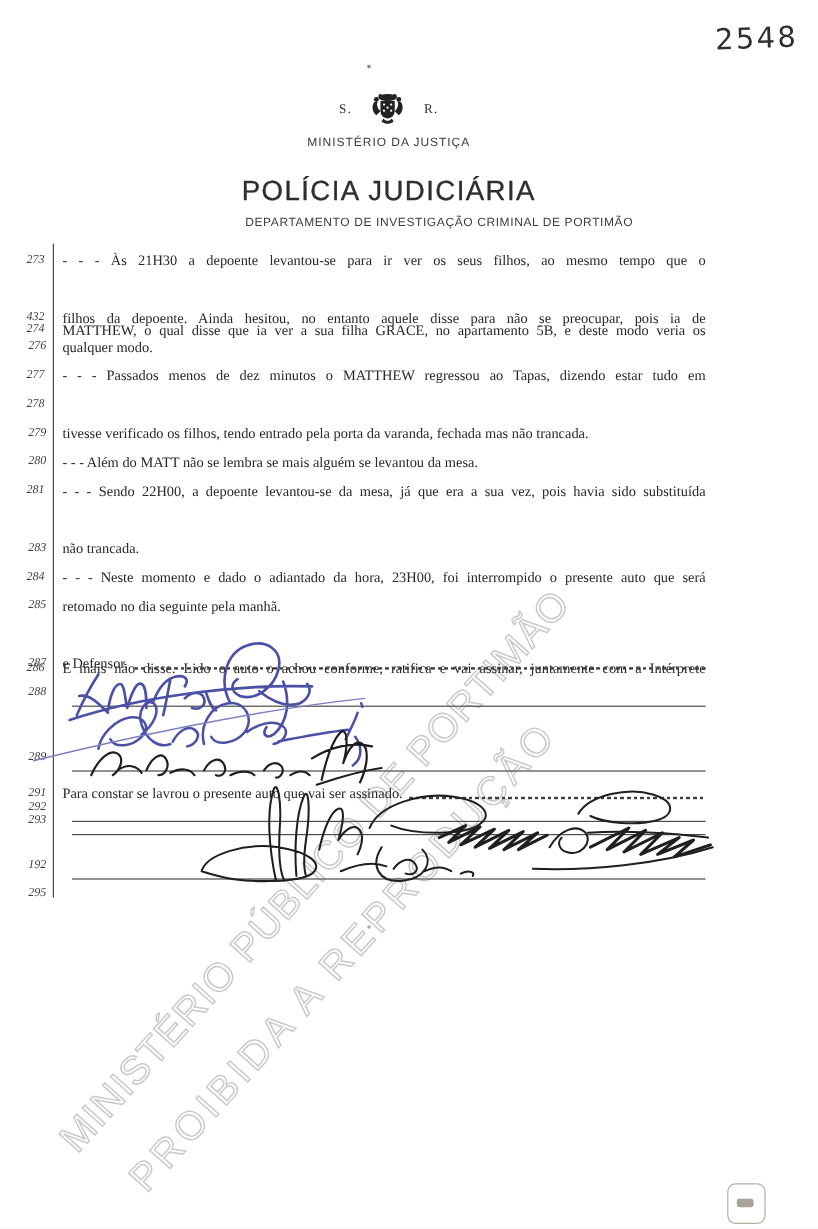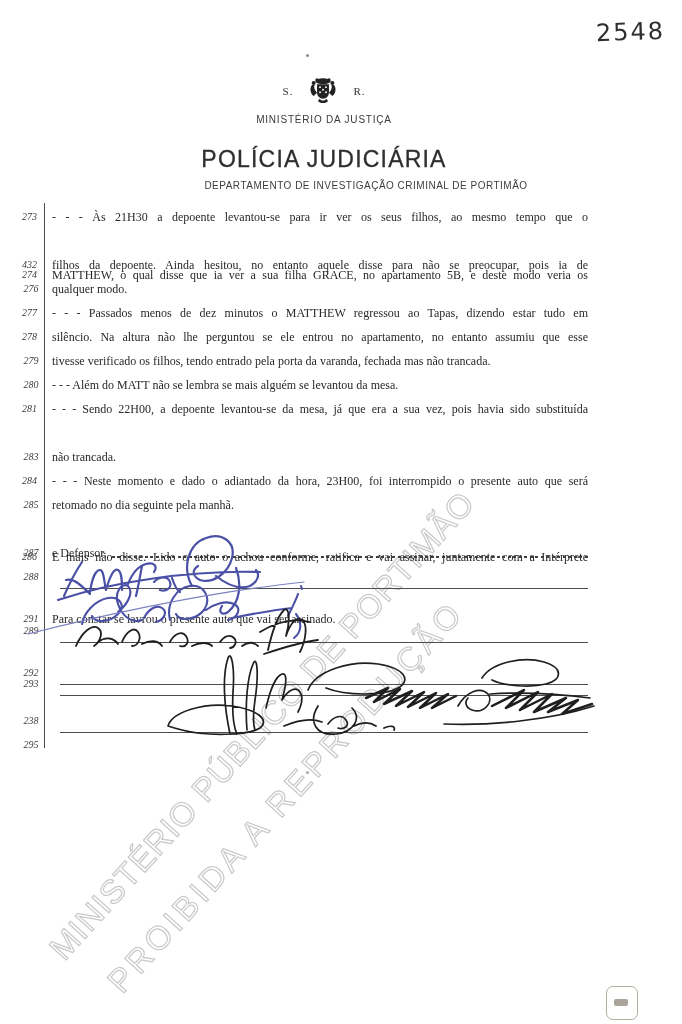--- a/index.html
+++ b/index.html
@@ -97,56 +97,56 @@
 
   <div class="marginline"></div>
   <div class="speck2"></div>
 
   <div class="bodywrap">
       <div class="row justify" style="top: 205px;"><span class="lnum">273</span><span class="t">- - - Às 21H30 a depoente levantou-se para ir ver os seus filhos, ao mesmo tempo que o</span></div>
       <div class="row justify" style="top: 247px; margin-top: 16px;"><span class="lnum">274</span><span class="t">MATTHEW, o qual disse que ia ver a sua filha GRACE, no apartamento 5B, e deste modo veria os</span></div>
       <div class="row justify" style="top: 253px;"><span class="lnum">432</span><span class="t">filhos da depoente. Ainda hesitou, no entanto aquele disse para não se preocupar, pois ia de</span></div>
       <div class="row left" style="top: 277px;"><span class="lnum">276</span><span class="t">qualquer modo.</span></div>
       <div class="row justify" style="top: 301px;"><span class="lnum">277</span><span class="t">- - - Passados menos de dez minutos o MATTHEW regressou ao Tapas, dizendo estar tudo em</span></div>
-      <div class="row justify" style="top: 325px;"><span class="lnum">278</span><span class="t">silêncio. Na altura não lhe perguntou se ele entrou no apartamento, no entanto assumiu que esse</span></div>
+      <div class="row justify" style="top: 325px;"><span class="lnum">278</span></div>
       <div class="row left" style="top: 349px;"><span class="lnum">279</span><span class="t">tivesse verificado os filhos, tendo entrado pela porta da varanda, fechada mas não trancada.</span></div>
       <div class="row left" style="top: 373px;"><span class="lnum">280</span><span class="t">- - - Além do MATT não se lembra se mais alguém se levantou da mesa.</span></div>
       <div class="row justify" style="top: 397px;"><span class="lnum">281</span><span class="t">- - - Sendo 22H00, a depoente levantou-se da mesa, já que era a sua vez, pois havia sido substituída</span></div>
       <div class="row left" style="top: 445px;"><span class="lnum">283</span><span class="t">não trancada.</span></div>
       <div class="row justify" style="top: 469px;"><span class="lnum">284</span><span class="t">- - - Neste momento e dado o adiantado da hora, 23H00, foi interrompido o presente auto que será</span></div>
       <div class="row left" style="top: 493px;"><span class="lnum">285</span><span class="t">retomado no dia seguinte pela manhã.</span></div>
       <div class="row justify" style="top: 517px; margin-top: 28px;"><span class="lnum">286</span><span class="t">E mais não disse. Lido o auto o achou conforme, ratifica e vai assinar, juntamente com a Intérprete</span></div>
       <div class="row leader" style="top: 541px;">
         <span class="lnum">287</span>
         <span class="t">e Defensor.</span>
         <span class="dashfill"></span>
       </div>
       <div class="row " style="top: 565px;">
         <span class="lnum">288</span>
         <span class="rule"></span>
       </div>
       <div class="row " style="top: 619px;">
         <span class="lnum">289</span>
         <span class="rule"></span>
       </div>
-      <div class="row leader" style="top: 607px; flex-direction: column;">
+      <div class="row leader" style="top: 649px;">
         <span class="lnum">291</span>
         <span class="t">Para constar se lavrou o presente auto que vai ser assinado.</span>
         <span class="dashfill"></span>
       </div>
       <div class="row " style="top: 661px;">
         <span class="lnum">292</span>
         <span class="rule"></span>
       </div>
       <div class="row " style="top: 672px;">
         <span class="lnum">293</span>
         <span class="rule"></span>
       </div>
       <div class="row " style="top: 709px;">
-        <span class="lnum">238</span>
+        <span class="lnum">192</span>
         <span class="rule"></span>
       </div>
       <div class="row " style="top: 733px;">
         <span class="lnum">295</span>
       </div>
     </div>
 
   <svg class="sigsvg" width="600" height="232" viewBox="0 0 600 232">
     <g fill="none" stroke-linecap="round" stroke-linejoin="round">
 

